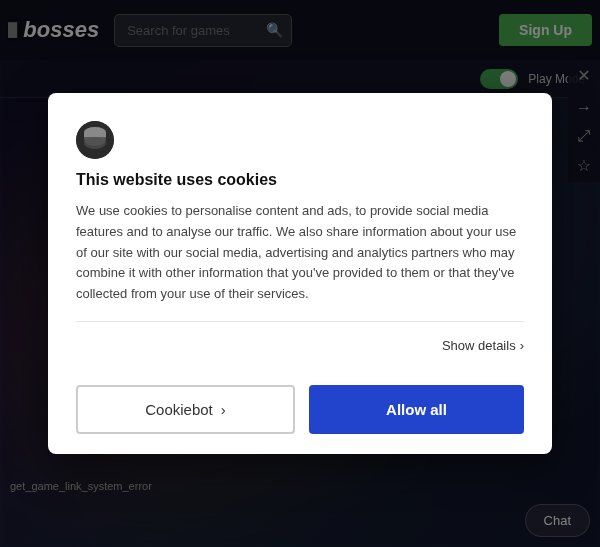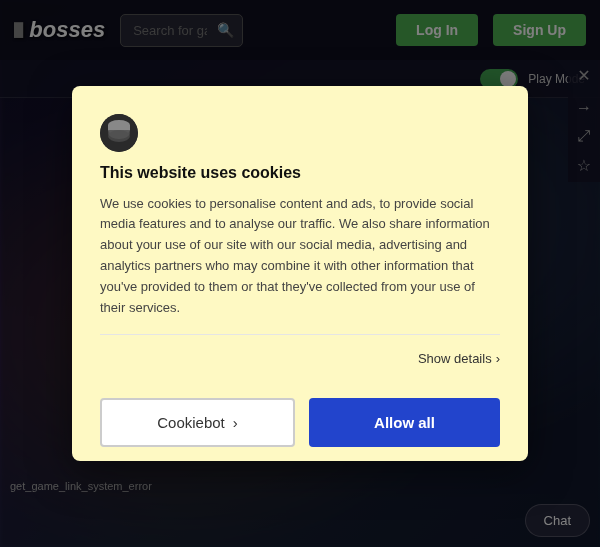--- a/index.html
+++ b/index.html
@@ -31,21 +31,21 @@
       filter: blur(2px);
       z-index: 0;
     }
 
     
     .navbar {
       position: relative;
       z-index: 10;
       display: flex;
       align-items: center;
-      padding: 10px 14px;
+      padding: 10px 8px;
       background: rgba(15, 15, 30, 0.95);
       height: 60px;
       gap: 15px;
     }
 
     .logo {
       color: #fff;
       font-size: 22px;
       font-weight: bold;
       font-style: italic;
@@ -184,24 +184,24 @@
       position: absolute;
       top: 0; left: 0; right: 0; bottom: 0;
       background: rgba(0,0,0,0.5);
       z-index: 100;
       display: flex;
       align-items: center;
       justify-content: center;
     }
 
     .cookie-dialog {
-      background: #fef9c3;
+      background: #ffffff;
       border-radius: 8px;
-      padding: 28px 28px 14px 28px;
-      width: 456px;
+      padding: 28px 28px 20px 28px;
+      width: 504px;
       max-width: 95%;
       position: relative;
       box-shadow: 0 10px 40px rgba(0,0,0,0.5);
     }
 
     .cookie-logo {
       margin-bottom: 12px;
     }
 
     .cookie-logo-icon {
@@ -345,21 +345,20 @@
 <div class="navbar">
   <div class="logo">
     <span style="color:#888; font-style:italic; font-size:13px; position:relative; top:-3px;">█</span>
     <span>bosses</span>
   </div>
   <div class="search-bar">
     <input type="text" placeholder="Search for games" style="">
     <button class="search-icon-btn">🔍</button>
   </div>
   <div class="nav-spacer"></div>
-  <button class="btn-login">Log In</button>
   <button class="btn-signup">Sign Up</button>
 </div>
 
 <div class="play-bar">
   <div class="play-bar-spacer"></div>
   <div class="toggle-switch">
     <div class="track">
       <div class="thumb"></div>
     </div>
   </div>

